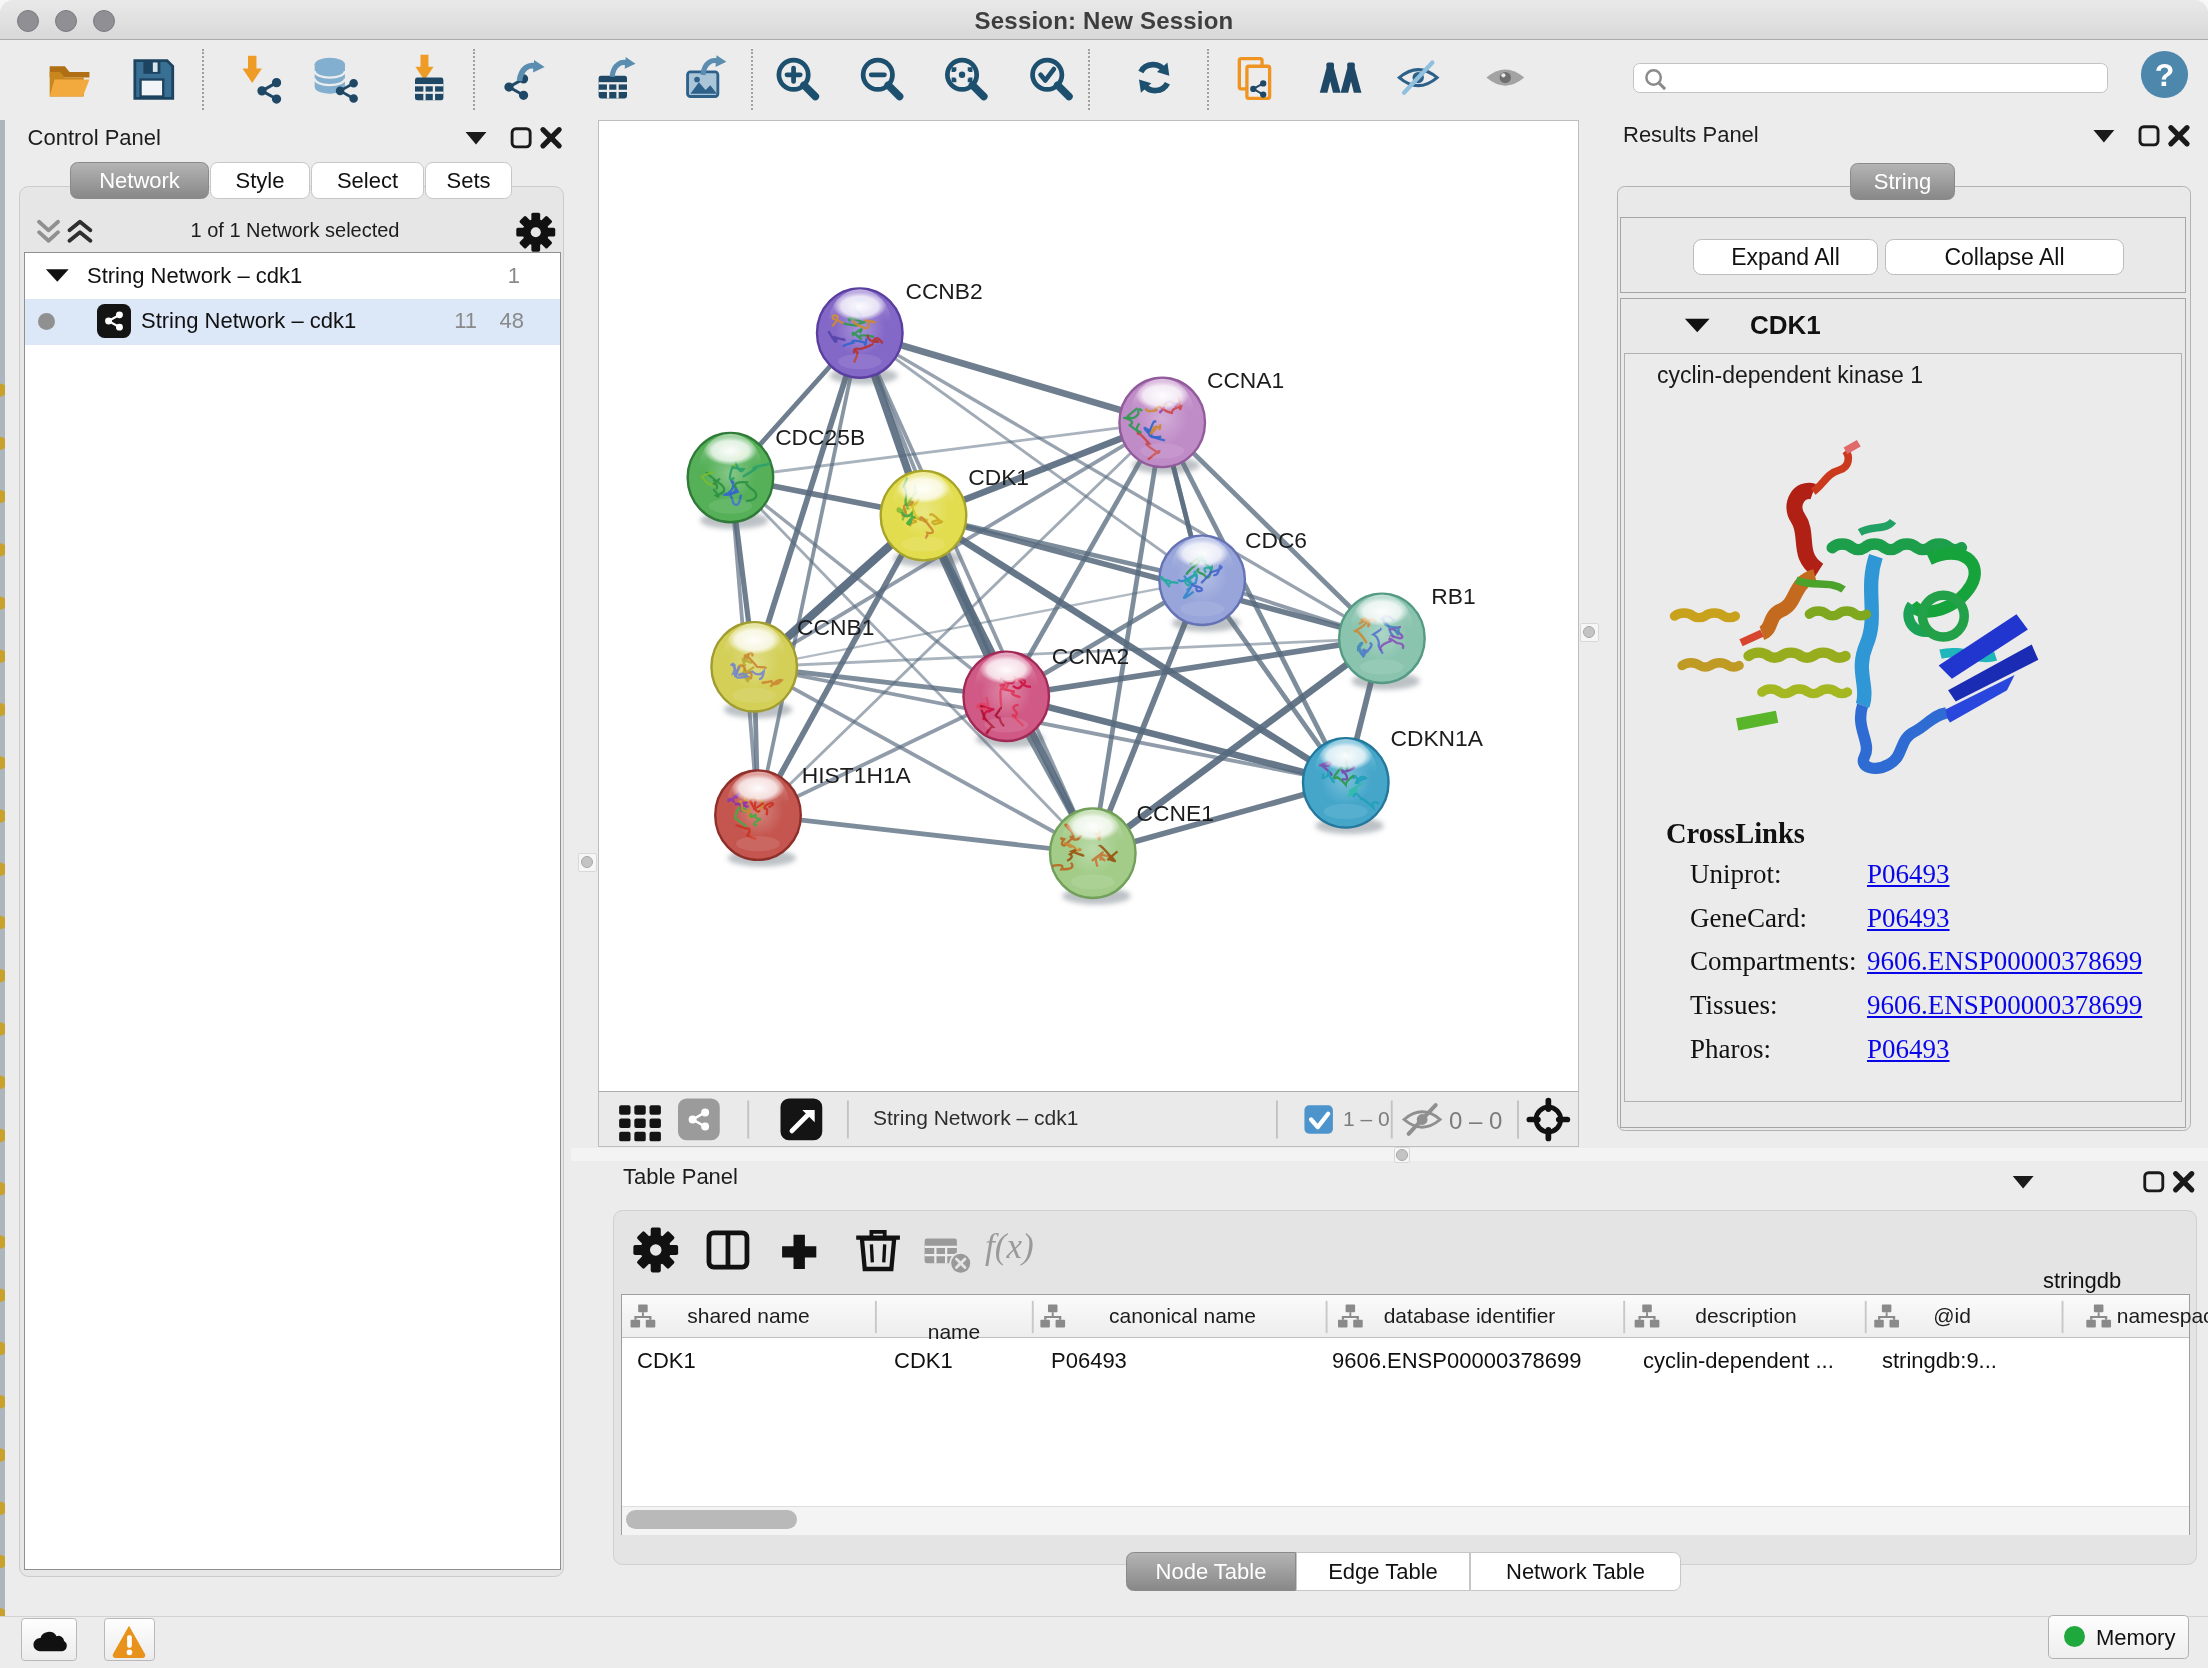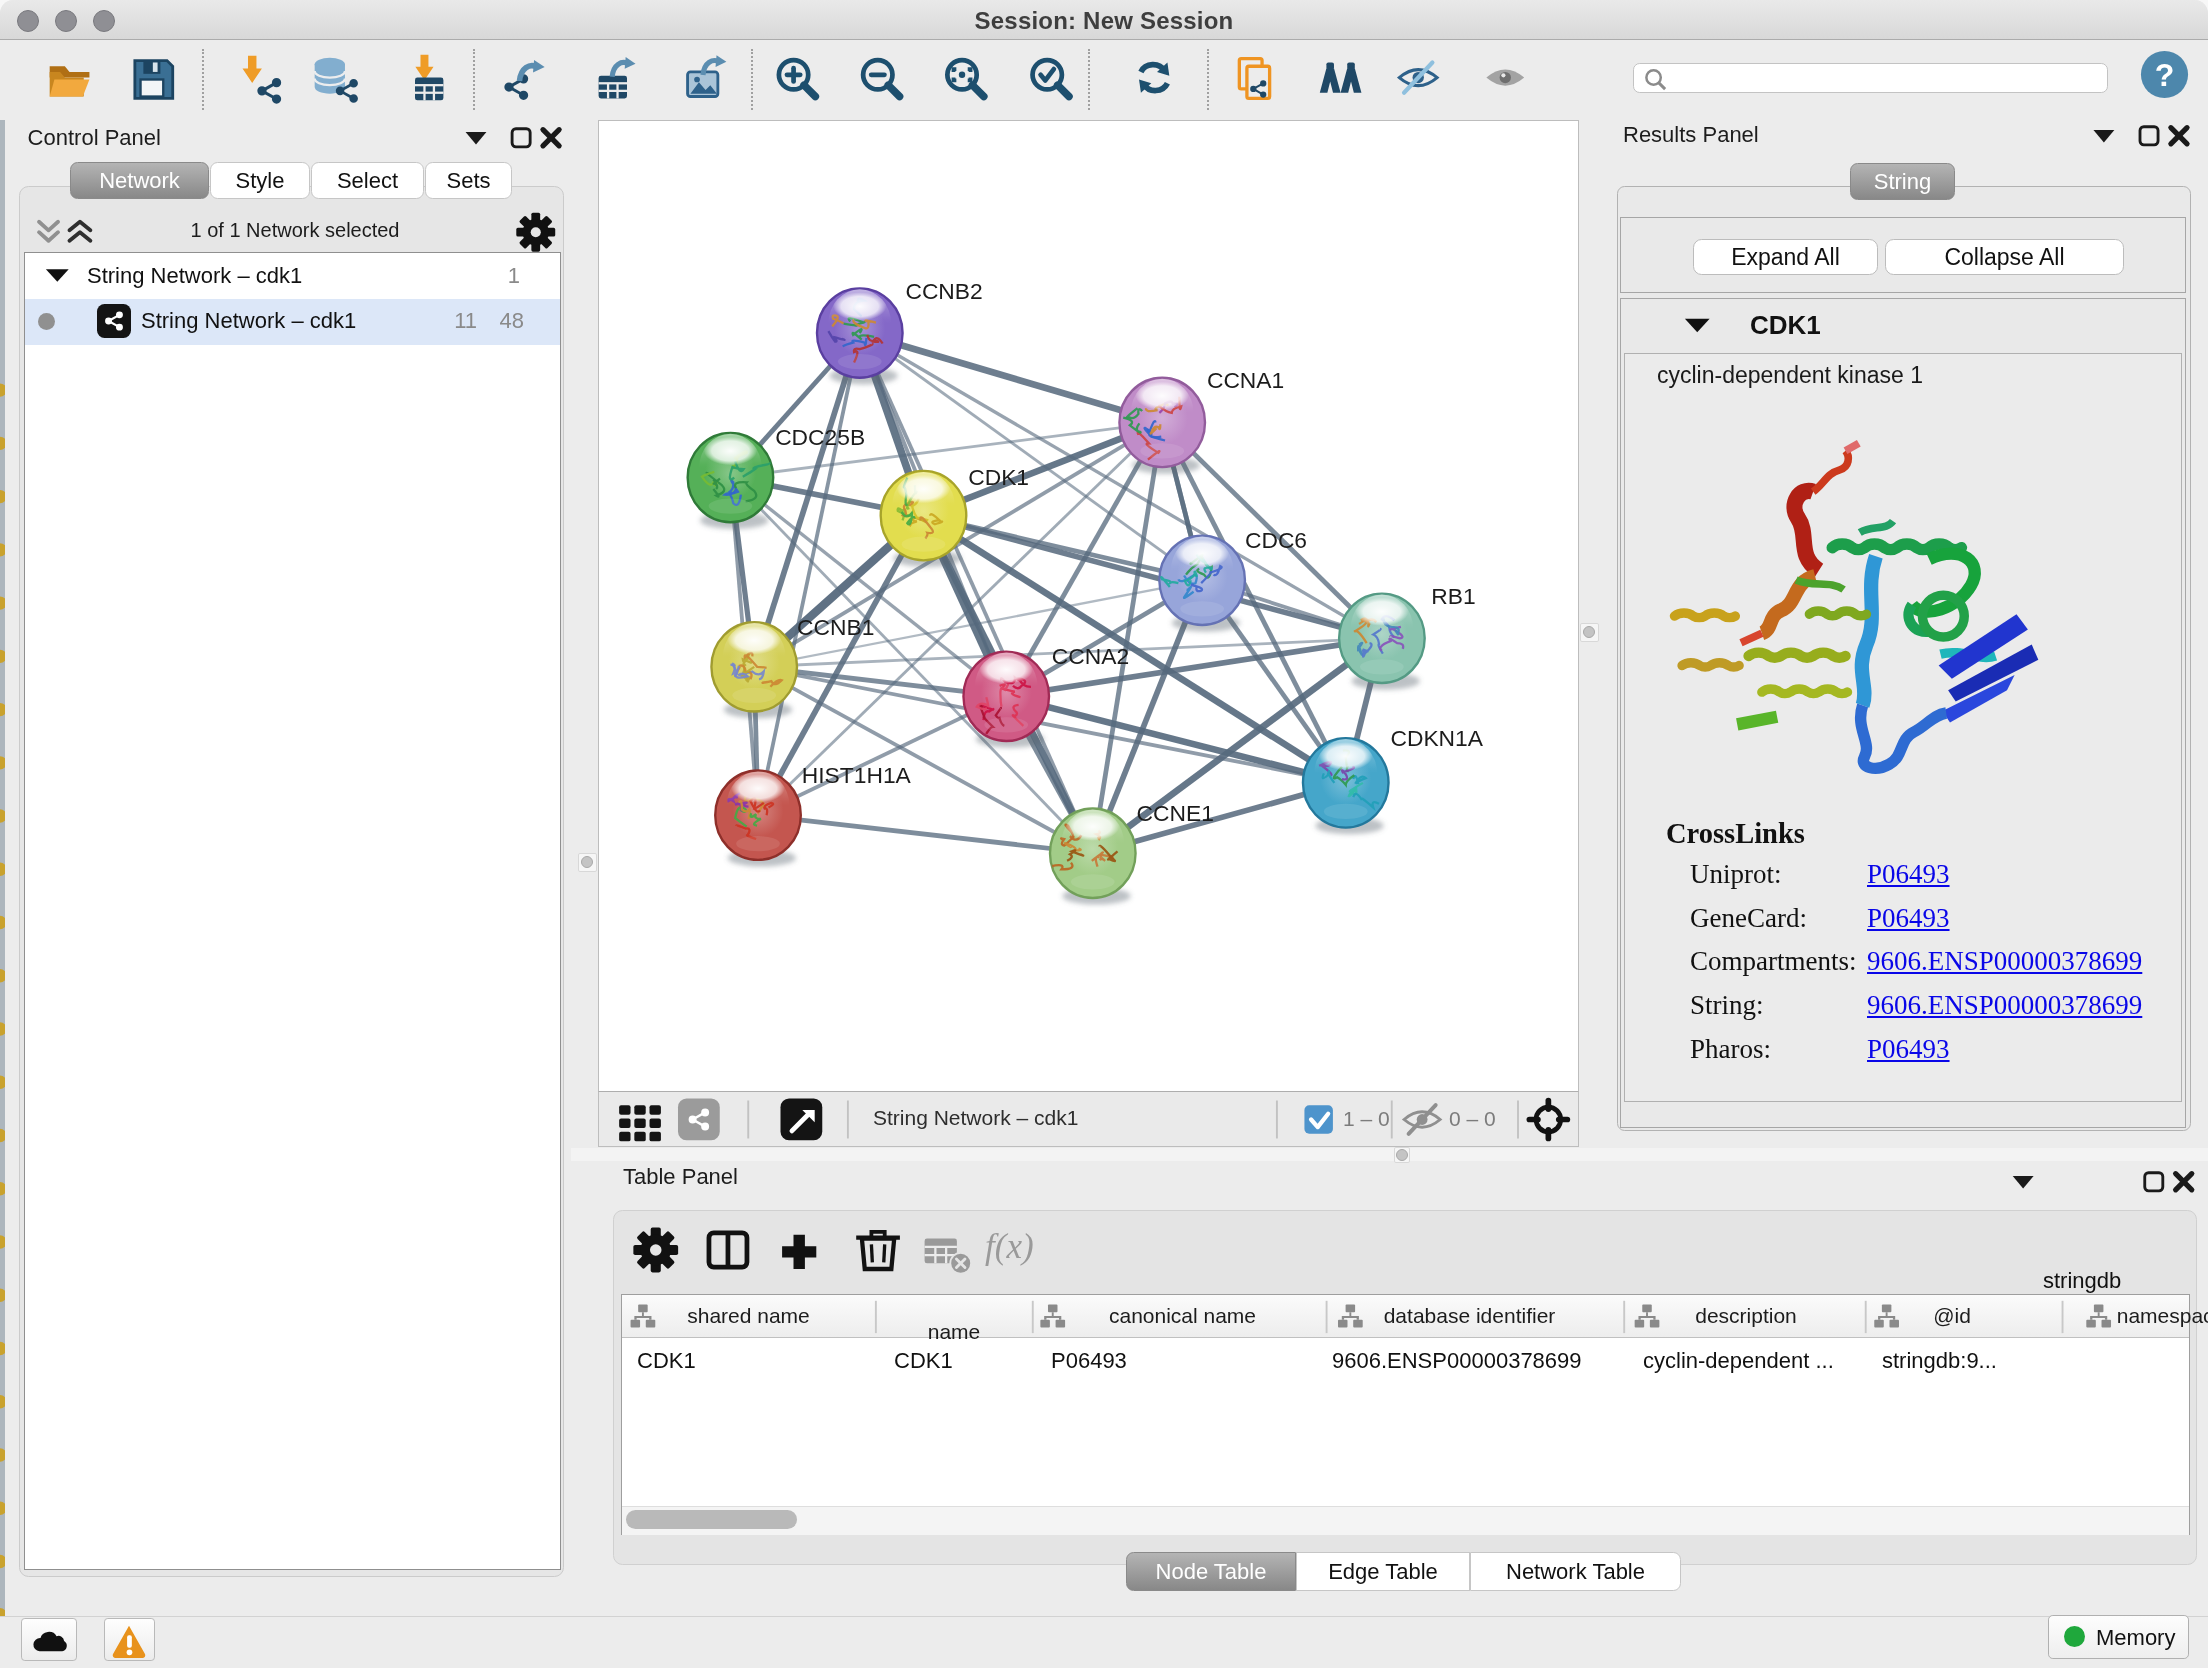--- a/index.html
+++ b/index.html
@@ -762,21 +762,21 @@
       <circle cx="867" cy="30" r="5.7" fill="#8f8f8f"></circle>
       <line x1="852.75" y1="45.2" x2="881.25" y2="14.799999999999999" stroke="#8f8f8f" stroke-width="4.18" stroke-linecap="round"></line>
       <circle cx="1000" cy="30" r="13" fill="none" stroke="#111" stroke-width="5"></circle>
       <line x1="1000" y1="19" x2="1000" y2="10" stroke="#111" stroke-width="6" stroke-linecap="round"></line>
       <line x1="1000" y1="41" x2="1000" y2="50" stroke="#111" stroke-width="6" stroke-linecap="round"></line>
       <line x1="989" y1="30" x2="980" y2="30" stroke="#111" stroke-width="6" stroke-linecap="round"></line>
       <line x1="1011" y1="30" x2="1020" y2="30" stroke="#111" stroke-width="6" stroke-linecap="round"></line>
     </svg>
 <div class="abs" style="left:873px;top:1106px;font-size:21px;color:#2e2e2e;">String Network – cdk1</div>
 <div class="abs" style="left:1343px;top:1107px;font-size:21px;color:#7c7c7c;">1 – 0</div>
-<div class="abs" style="left:1449px;top:1107px;font-size:21px;color:#7c7c7c;">0 – 0</div>
+<div class="abs" style="left:1449px;top:1107px;font-size:24px;color:#7c7c7c;">0 – 0</div>
 <div class="abs" style="left:571px;top:1148px;width:1638px;height:13.3px;background:#f3f3f3;"></div>
 <div class="abs" style="left:1394px;top:1147px;width:16px;height:16px;background:#f6f6f6;border:1px solid #d8d8d8;border-radius:1.9px;"></div>
 <div class="abs" style="left:1396px;top:1149px;width:12.4px;height:12.4px;border-radius:50%;background:#c4c4c4;border:1px solid #a8a8a8;"></div>
 <div class="abs" style="left:578px;top:853px;width:19px;height:19px;background:#f6f6f6;border:1px solid #d8d8d8;border-radius:1.9px;"></div>
 <div class="abs" style="left:581px;top:856px;width:12.4px;height:12.4px;border-radius:50%;background:#c4c4c4;border:1px solid #a8a8a8;"></div>
 <div class="abs" style="left:1580px;top:623px;width:19px;height:19px;background:#f6f6f6;border:1px solid #d8d8d8;border-radius:1.9px;"></div>
 <div class="abs" style="left:1583px;top:626px;width:12.4px;height:12.4px;border-radius:50%;background:#c4c4c4;border:1px solid #a8a8a8;"></div>
 <div class="panelhead" style="left:1623px;top:122px;">Results Panel</div>
 <svg style="position:absolute;left:2083px;top:122px;" width="114" height="28.5" viewBox="0 0 120 30">
       <polygon points="11.0,8.5 33.0,8.5 22,21.5" fill="#1a1a1a"></polygon>
@@ -823,21 +823,21 @@
       <path d="M1888,610 C 1906,618 1924,610 1938,620" fill="none" stroke="#4ca32c" stroke-width="8"></path>
       <path d="M1955,560 C 1968,552 1983,558 1990,548" fill="none" stroke="#22a165" stroke-width="8"></path>
     </svg>
 <div class="abs" style="left:1666px;top:818px;font-family:'Liberation Serif',serif;font-size:28.5px;font-weight:bold;color:#111;">CrossLinks</div>
 <div class="abs" style="left:1690px;top:859px;font-family:'Liberation Serif',serif;font-size:27px;color:#111;">Uniprot:</div>
 <div class="abs" style="left:1867px;top:859px;font-family:'Liberation Serif',serif;font-size:27px;"><a class="lnk">P06493</a></div>
 <div class="abs" style="left:1690px;top:903px;font-family:'Liberation Serif',serif;font-size:27px;color:#111;">GeneCard:</div>
 <div class="abs" style="left:1867px;top:903px;font-family:'Liberation Serif',serif;font-size:27px;"><a class="lnk">P06493</a></div>
 <div class="abs" style="left:1690px;top:946px;font-family:'Liberation Serif',serif;font-size:27px;color:#111;">Compartments:</div>
 <div class="abs" style="left:1867px;top:946px;font-family:'Liberation Serif',serif;font-size:27px;"><a class="lnk">9606.ENSP00000378699</a></div>
-<div class="abs" style="left:1690px;top:990px;font-family:'Liberation Serif',serif;font-size:27px;color:#111;">String:</div>
+<div class="abs" style="left:1690px;top:990px;font-family:'Liberation Serif',serif;font-size:27px;color:#111;">Tissues:</div>
 <div class="abs" style="left:1867px;top:990px;font-family:'Liberation Serif',serif;font-size:27px;"><a class="lnk">9606.ENSP00000378699</a></div>
 <div class="abs" style="left:1690px;top:1034px;font-family:'Liberation Serif',serif;font-size:27px;color:#111;">Pharos:</div>
 <div class="abs" style="left:1867px;top:1034px;font-family:'Liberation Serif',serif;font-size:27px;"><a class="lnk">P06493</a></div>
 <div class="panelhead" style="left:623px;top:1164px;">Table Panel</div>
 <svg style="position:absolute;left:2002px;top:1168px;" width="200" height="28.5" viewBox="0 0 210 30">
       <polygon points="11.0,8.5 33.0,8.5 22,21.5" fill="#1a1a1a"></polygon>
       <rect x="150" y="5" width="19" height="19" rx="4" fill="none" stroke="#1a1a1a" stroke-width="3"></rect>
       <g stroke="#1a1a1a" stroke-width="5.5" stroke-linecap="round">
         <line x1="182.5" y1="6.0" x2="199.5" y2="23.0"></line>
         <line x1="182.5" y1="23.0" x2="199.5" y2="6.0"></line>

